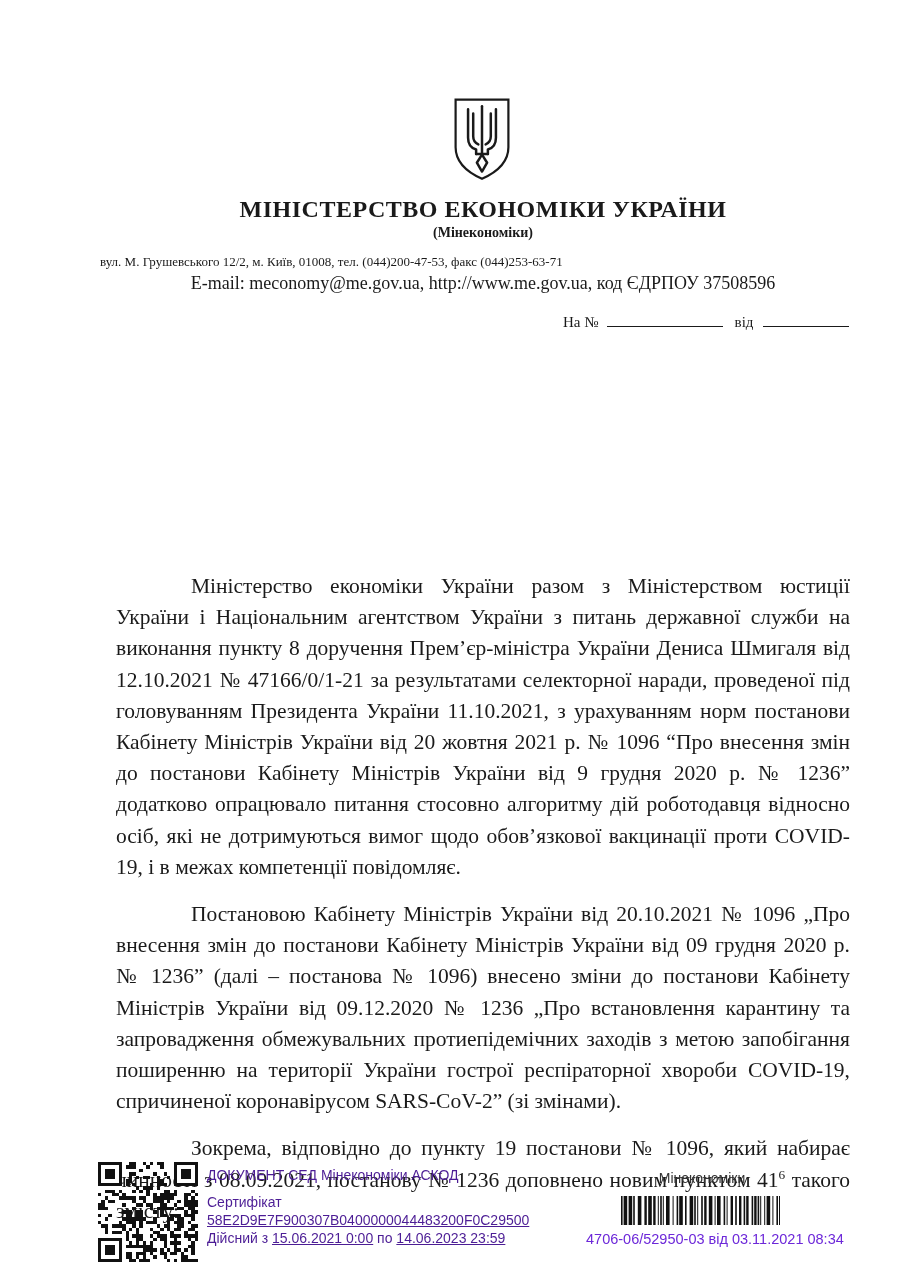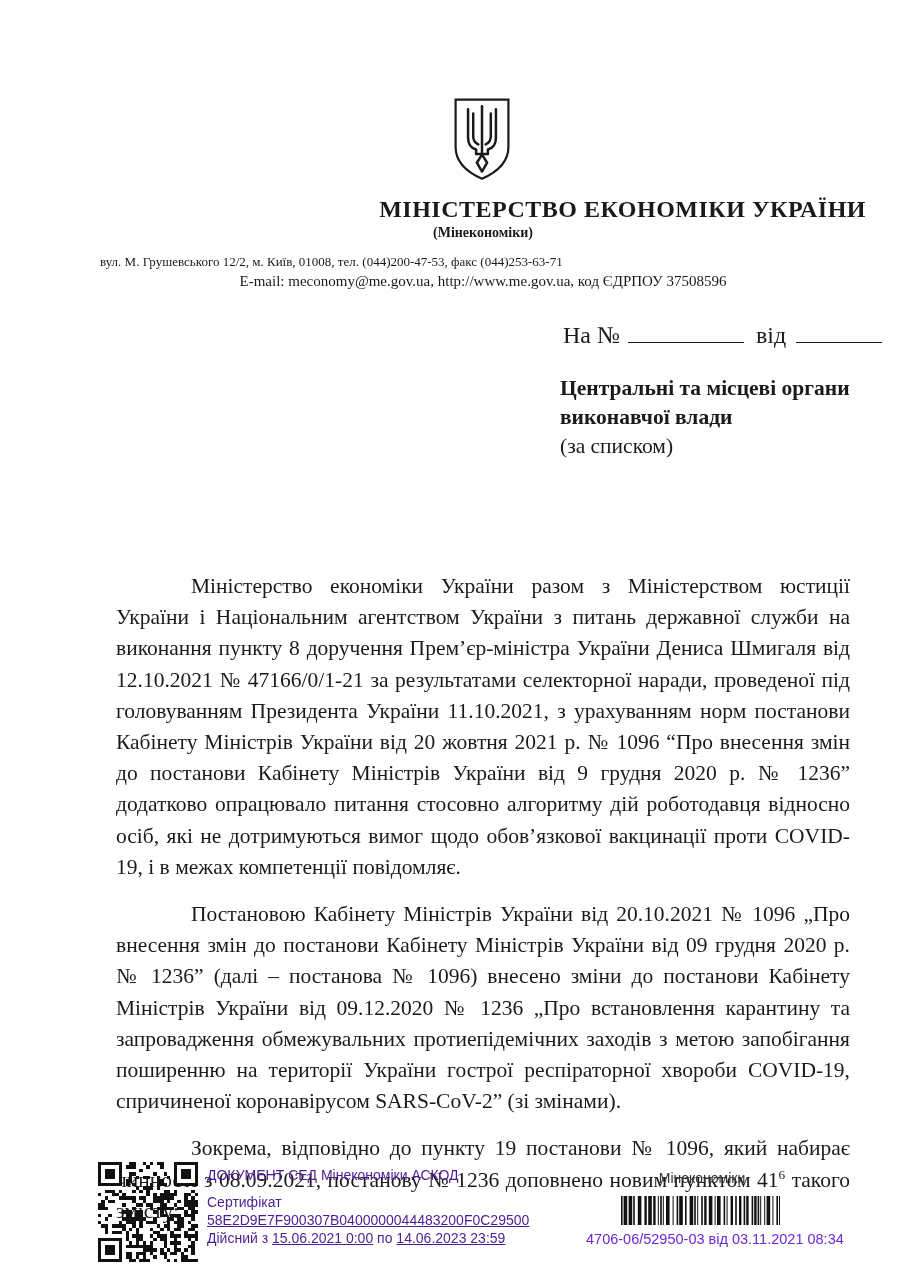--- a/index.html
+++ b/index.html
@@ -9,38 +9,38 @@
     background:#ffffff;
     margin:0 auto;
     overflow:hidden;
     color:#1a1a1a;
     font-family:"Liberation Serif", serif;
   }
   
   .emblem{position:absolute;left:449px;top:94px;width:66px;height:92px;}
   .ministry-name{
     position:absolute;left:100px;top:196px;width:766px;
-    text-align:right;font-size:24px;font-weight:bold;letter-spacing:.5px;
+    text-align:center;font-size:24px;font-weight:bold;letter-spacing:.5px;
   }
   .ministry-short{
     position:absolute;left:100px;top:225px;width:766px;
     text-align:center;font-size:14px;font-weight:bold;
   }
   .address-line{
     position:absolute;left:100px;top:254px;width:766px;
     text-align:left;font-size:13px;
   }
   .contact-line{
     position:absolute;left:100px;top:273px;width:766px;
-    text-align:center;font-size:15px;
+    text-align:center;font-size:18px;
   }
   
   .ref-line{
-    position:absolute;left:563px;top:322px;
-    font-size:24px;white-space:nowrap;
+    position:absolute;left:563px;top:308px;
+    font-size:15px;white-space:nowrap;
   }
   .blank{
     display:inline-block;border-bottom:1.6px solid #1a1a1a;
     height:18px;vertical-align:baseline;
   }
   .blank.num{width:116px;margin-left:8px;}
   .blank.date{width:86px;margin-left:10px;}
   .ref-line .vid{margin-left:12px;}
   
   .recipient{
@@ -98,25 +98,20 @@
 
   <div class="ministry-name">МІНІСТЕРСТВО ЕКОНОМІКИ УКРАЇНИ</div>
   <div class="ministry-short">(Мінекономіки)</div>
   <div class="address-line">вул. М. Грушевського 12/2,  м. Київ, 01008, тел. (044)200-47-53, факс (044)253-63-71</div>
   <div class="contact-line">E-mail: meconomy@me.gov.ua, http://www.me.gov.ua,  код  ЄДРПОУ 37508596</div>
 
   <div class="ref-line">
     <span>На  №</span><span class="blank num"></span><span class="vid">від</span><span class="blank date"></span>
   </div>
 
-  <div class="recipient">
-    <div class="b">Центральні та місцеві органи</div>
-    <div class="b">виконавчої влади</div>
-    <div>(за списком)</div>
-  </div>
 
   <div class="body-text">
     <p>Міністерство економіки України разом з Міністерством юстиції України і Національним агентством України з питань державної служби на виконання пункту 8 доручення Прем’єр-міністра України Дениса Шмигаля від 12.10.2021 № 47166/0/1-21 за результатами селекторної наради, проведеної під головуванням Президента України 11.10.2021, з урахуванням норм постанови Кабінету Міністрів України від 20 жовтня 2021 р. № 1096 “Про внесення змін до постанови Кабінету Міністрів України від 9 грудня 2020 р. № 1236” додатково опрацювало питання стосовно алгоритму дій роботодавця відносно осіб, які не дотримуються вимог щодо обов’язкової вакцинації проти COVID-19, і в межах компетенції повідомляє.</p>
     <p>Постановою Кабінету Міністрів України від 20.10.2021 № 1096 „Про внесення змін до постанови Кабінету Міністрів України від 09 грудня 2020 р. № 1236” (далі – постанова № 1096) внесено зміни до постанови Кабінету Міністрів України від 09.12.2020 № 1236 „Про встановлення карантину та запровадження обмежувальних протиепідемічних заходів з метою запобігання поширенню на території України гострої респіраторної хвороби COVID-19, спричиненої коронавірусом SARS-CoV-2” (зі змінами).</p>
     <p><span>Зокрема, відповідно до пункту 19 постанови № 1096, який набирає чинності з 08.09.2021, постанову № 1236 доповнено новим пунктом 41</span><sup>6</sup><span> такого змісту:</span></p>
   </div>
 
   <div class="footer">
 
     <div class="qr">

